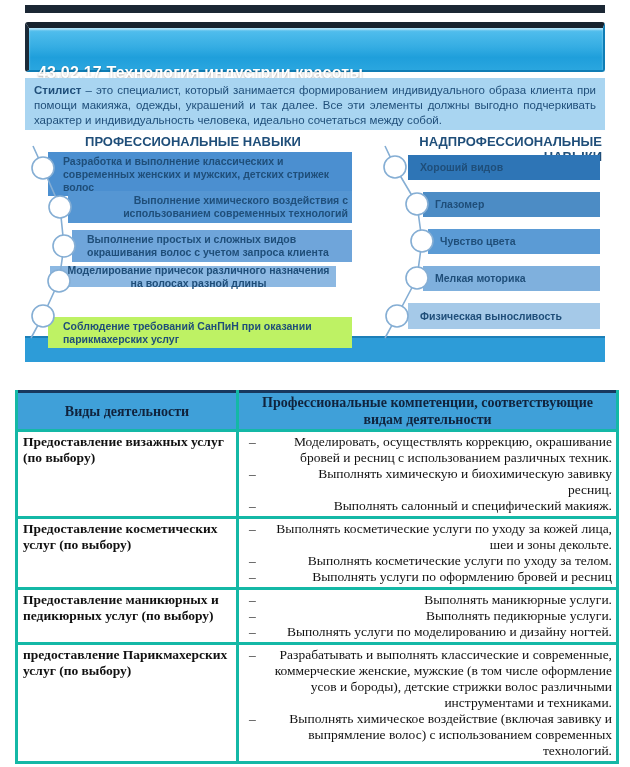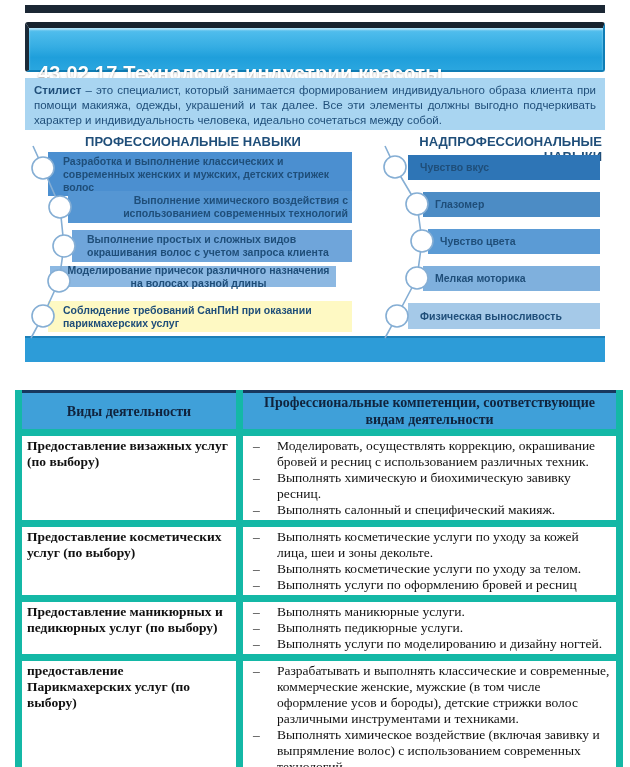--- a/index.html
+++ b/index.html
@@ -7,21 +7,21 @@
         font-family:"Liberation Sans",sans-serif;}
 
   
   .top-strip{position:absolute;left:25px;top:5px;width:580px;height:8px;background:#1b2734;}
   .slide-title{position:absolute;left:25px;top:22px;width:580px;height:50px;box-sizing:border-box;
       background:linear-gradient(180deg,#55c0ee 0%,#35ade3 45%,#1f9fdb 70%,#2aa6df 100%);
       border-top:6px solid #16222e;border-left:4px solid #1b2a38;
       border-right:2px solid #0f7db5;border-bottom:2px solid #0f7db5;border-radius:3px;
       box-shadow:inset 0 2px 2px rgba(255,255,255,.55);
       display:flex;align-items:center;}
-  .slide-title span{padding-left:9px;font-size:20px;font-weight:bold;color:#fff;
+  .slide-title span{padding-left:9px;font-size:16px;font-weight:bold;color:#fff;
       text-shadow:0 1px 2px rgba(0,0,0,.35);letter-spacing:.2px;margin-top:48px;}
   .intro{position:absolute;left:25px;top:78px;width:580px;height:52px;box-sizing:border-box;
       padding:5px 9px;font-size:11.5px;line-height:15px;color:#1f4e79;text-align:justify;}
   .col-head{position:absolute;top:134px;font-size:13px;font-weight:bold;color:#1f4e79;text-align:center;}
   .col-head.left{left:28px;width:330px;}
   .col-head.right{left:368px;width:234px;text-align:right;}
 
   .bar{position:absolute;box-sizing:border-box;display:flex;align-items:center;
       font-size:10.5px;font-weight:700;line-height:13px;color:#1f4e79;z-index:2;}
   .pro-bar{padding-left:15px;padding-right:4px;}
@@ -40,29 +40,29 @@
   .chain{position:absolute;left:0;top:0;width:630px;height:380px;z-index:3;pointer-events:none;}
   .chain polyline{fill:none;stroke:#85aed4;stroke-width:1.6;}
   .chain circle{fill:#fff;stroke:#85aed4;stroke-width:1.6;}
 
   .bottom-band{position:absolute;left:25px;top:336px;width:580px;height:26px;
       border-top:2px solid #1c7fb8;box-sizing:border-box;z-index:1;}
 
   
   .tbl{position:absolute;left:15px;top:390px;width:601px;border-collapse:collapse;table-layout:fixed;
       font-family:"Liberation Serif",serif;border-top:3px solid #17375e;}
-  .tbl th,.tbl td{border:7px solid #14b8a6;box-sizing:border-box;}
+  .tbl th,.tbl td{border:3px solid #14b8a6;box-sizing:border-box;}
   .tbl th{height:36px;font-size:14px;line-height:17px;font-weight:bold;color:#10233d;
       text-align:center;vertical-align:middle;padding:1px 4px;border-top:none;}
   .tbl td{vertical-align:top;font-size:13.5px;line-height:16px;color:#111;padding:2px 5px;}
   .tbl td.activity{font-weight:bold;}
   .tbl td.comp{padding:2px 4px 2px 0;}
   .col-a{width:221px;}
   .col-b{width:380px;}
-  .comp ul{margin:0;padding:0;list-style:none;}
+  .comp ul{margin:0;padding:0;list-style:none;text-align:right;}
   .comp li{position:relative;padding-left:34px;}
   .comp li::before{content:"–";position:absolute;left:10px;top:0;}
 </style>
 </head>
 <body>
 
 <div class="page">
 
   <div class="top-strip"></div>
 
@@ -74,23 +74,23 @@
     <b>Стилист</b><span> – это специалист, который занимается формированием индивидуального образа клиента при помощи макияжа, одежды, украшений и так далее. Все эти элементы должны выгодно подчеркивать характер и индивидуальность человека, идеально сочетаться между собой.</span>
   </div>
 
   <div class="col-head left">ПРОФЕССИОНАЛЬНЫЕ НАВЫКИ</div>
   <div class="col-head right">НАДПРОФЕССИОНАЛЬНЫЕ НАВЫКИ</div>
 
   <div class="bar pro-bar pb1" style="background: rgb(75, 143, 208);">Разработка и выполнение классических и современных женских и мужских, детских стрижек волос</div>
   <div class="bar pro-bar pb2" style="background: rgb(85, 150, 211); text-align: right;">Выполнение химического воздействия с использованием современных технологий</div>
   <div class="bar pro-bar pb3" style="background: rgb(111, 165, 218);">Выполнение простых и сложных видов окрашивания волос с учетом запроса клиента</div>
   <div class="bar pro-bar pb4" style="background: rgb(140, 184, 226);">Моделирование причесок различного назначения на волосах разной длины</div>
-  <div class="bar pro-bar pb5" style="background: #fef9c3;">Соблюдение требований СанПиН при оказании парикмахерских услуг</div>
+  <div class="bar pro-bar pb5" style="background: #bef264; margin-top: 16px;">Соблюдение требований СанПиН при оказании парикмахерских услуг</div>
 
-  <div class="bar supra-bar sb1" style="background: rgb(46, 117, 182);">Чувство вкус</div>
+  <div class="bar supra-bar sb1" style="background: rgb(46, 117, 182);">Хороший видов</div>
   <div class="bar supra-bar sb2" style="background: rgb(76, 140, 197);">Глазомер</div>
   <div class="bar supra-bar sb3" style="background: rgb(91, 155, 213);">Чувство цвета</div>
   <div class="bar supra-bar sb4" style="background: rgb(127, 176, 221);">Мелкая моторика</div>
   <div class="bar supra-bar sb5" style="background: rgb(165, 201, 232);">Физическая выносливость</div>
 
   <svg class="chain" viewBox="0 0 630 380" xmlns="http://www.w3.org/2000/svg">
     <polyline points="33,146 43,168 60,207 64,246 59,281 43,316 31,338"></polyline>
     <polyline points="385,146 395,167 417,204 422,241 417,278 397,316 385,338"></polyline>
     <circle cx="43" cy="168" r="11"></circle>
     <circle cx="60" cy="207" r="11"></circle>

